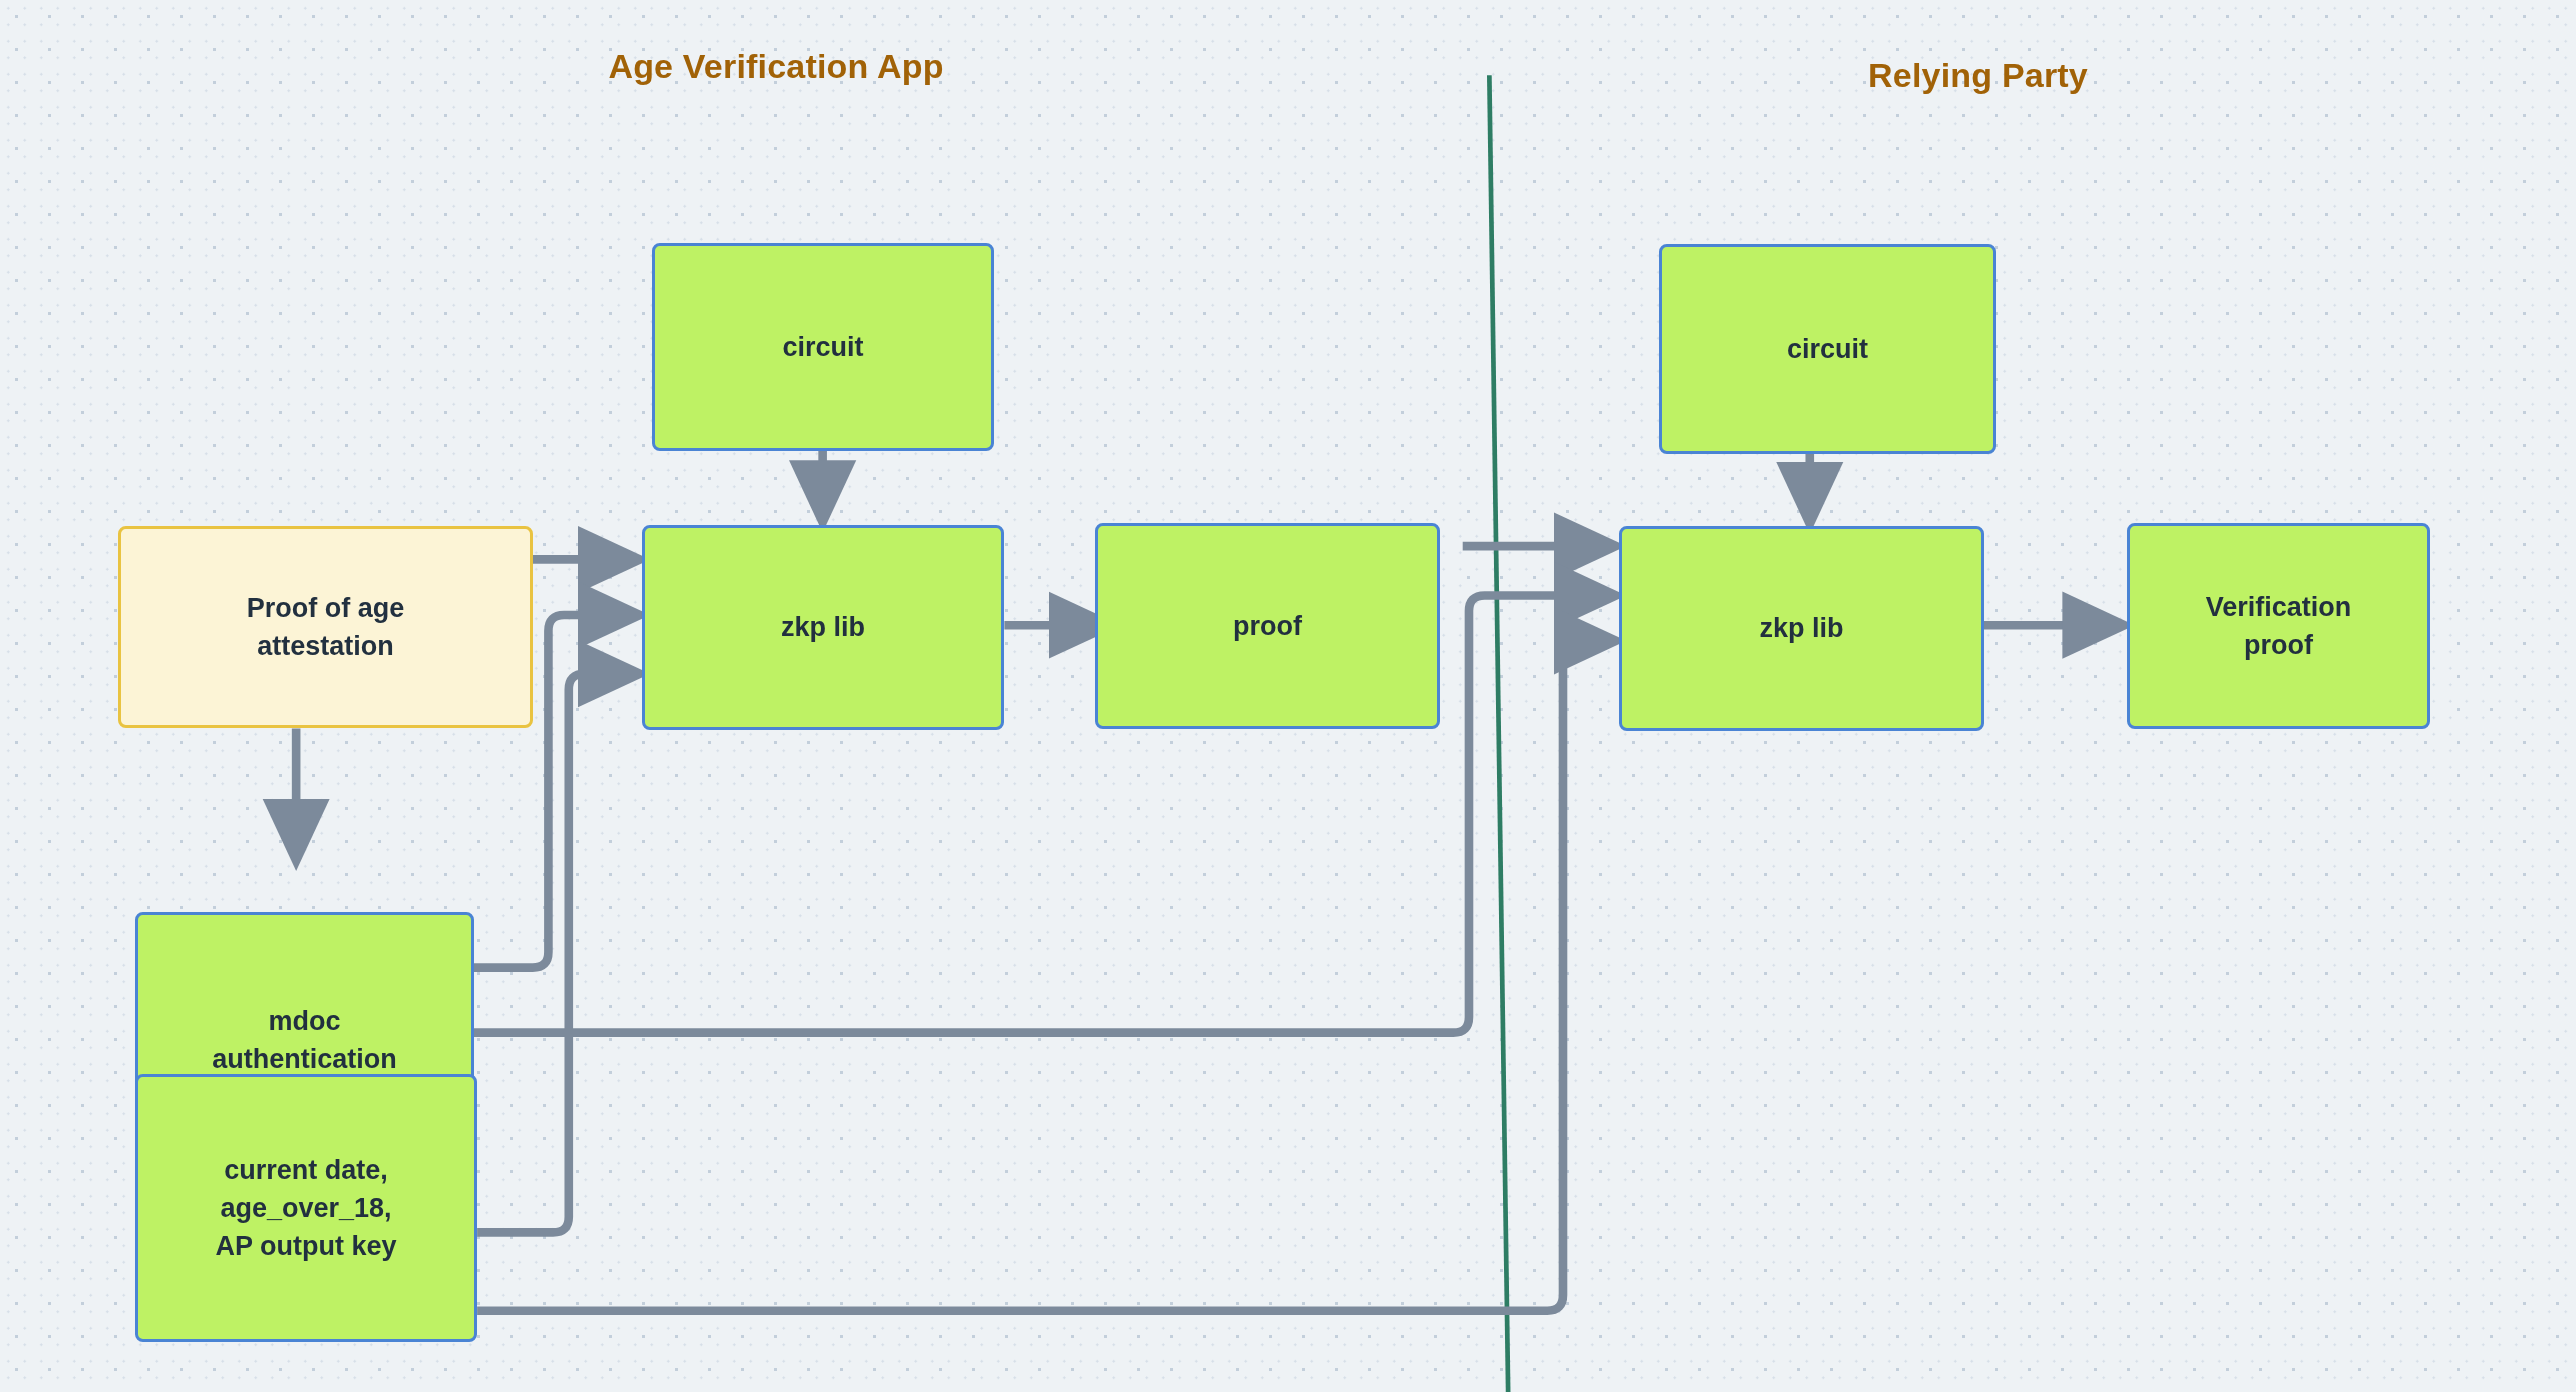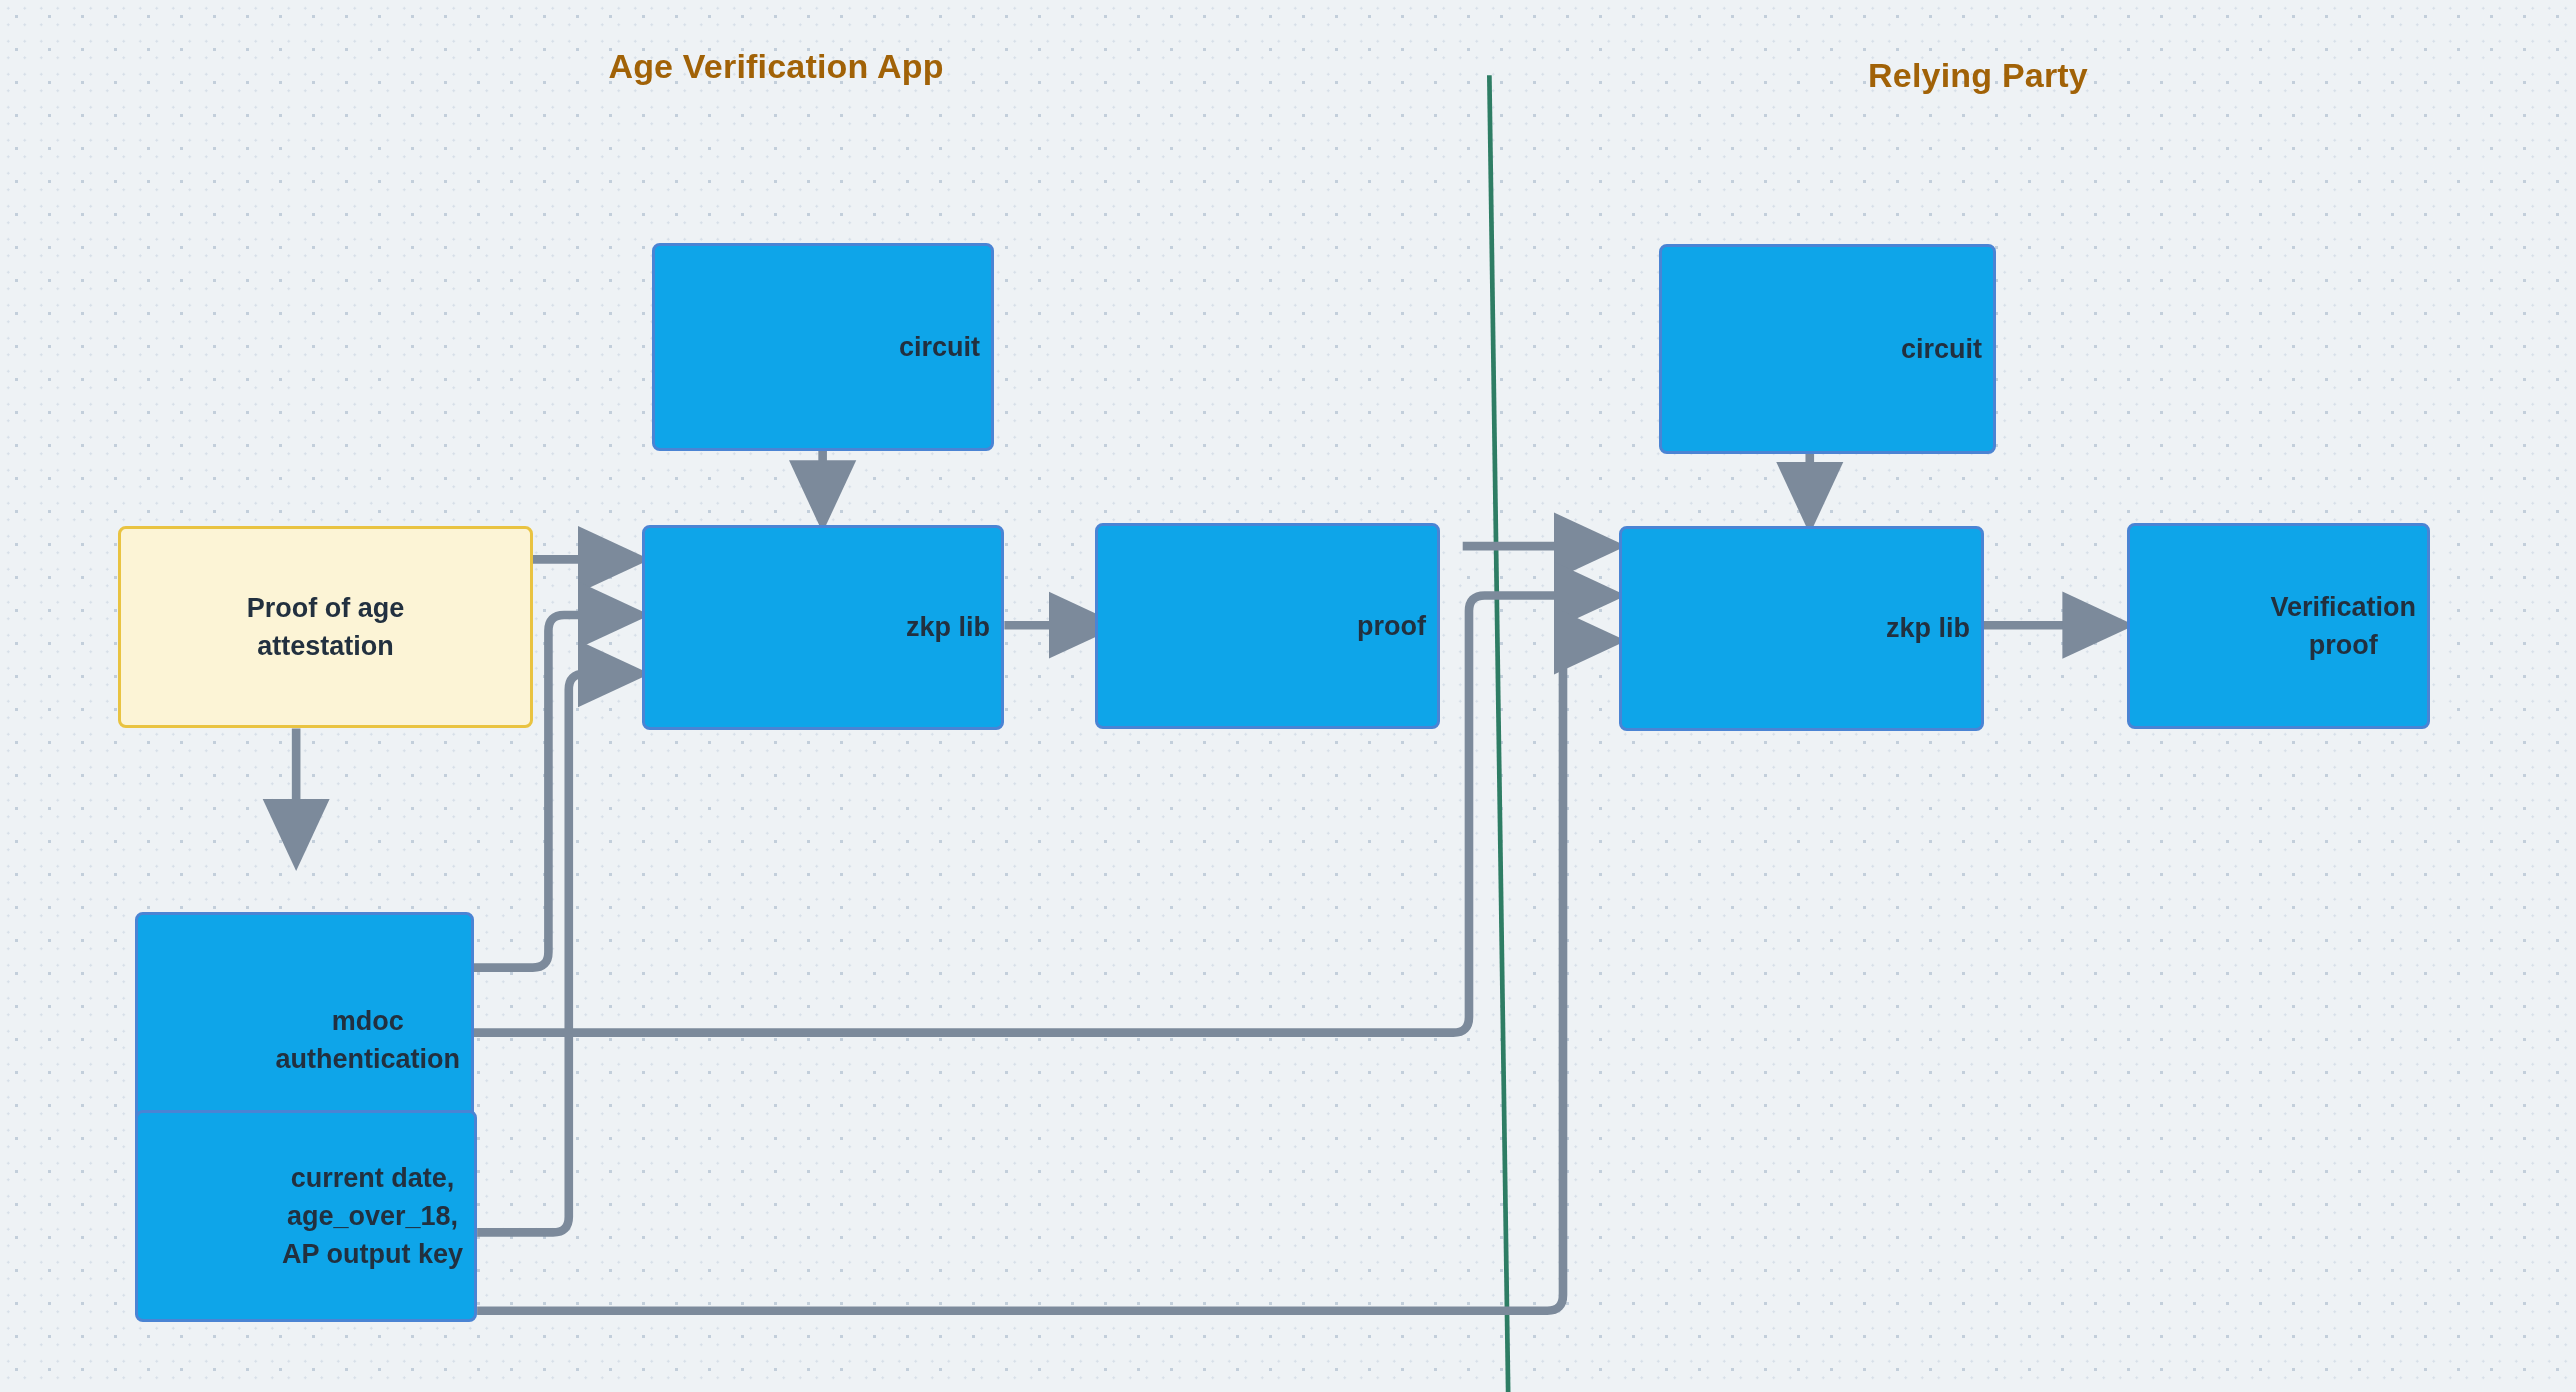--- a/index.html
+++ b/index.html
@@ -39,21 +39,21 @@
     justify-content:center;
     text-align:center;
     font-size:27px;
     font-weight:bold;
     color:#22303f;
     line-height:1.42;
     padding:3.1px 11px;
     border-width:3.1px;
     border-style:solid;
   }
-  .node.blue{background:#0ea5e9;border-color:#4a84d4;justify-content:flex-end;}
+  .node.blue{background:#bef264;border-color:#4a84d4;}
   .node.yellow{background:#fcf4d6;border-color:#e9c341;}
   .node span{display:block;}
   svg#wires{position:absolute;left:0;top:0;width:2576px;height:1393px;pointer-events:none;}
 </style>
 </head>
 <body>
 
 <div id="canvas"></div>
 
 <div class="lane-title" style="left:776px;top:47px;">Age Verification App</div>
@@ -112,21 +112,21 @@
   <span>proof</span>
 </div>
 
 <div class="node blue" style="left:135px;top:912px;width:339px;height:256px;">
   <span>
       <span>mdoc</span>
       <span>authentication</span>
     </span>
 </div>
 
-<div class="node blue" style="left:135px;top:1110px;width:342px;height:212px;">
+<div class="node blue" style="left:135px;top:1074px;width:342px;height:268px;">
   <span>
       <span>current date,</span>
       <span>age_over_18,</span>
       <span>AP output key</span>
     </span>
 </div>
 
 <div class="node blue" style="left:1659px;top:244px;width:337px;height:210px;">
   <span>circuit</span>
 </div>

